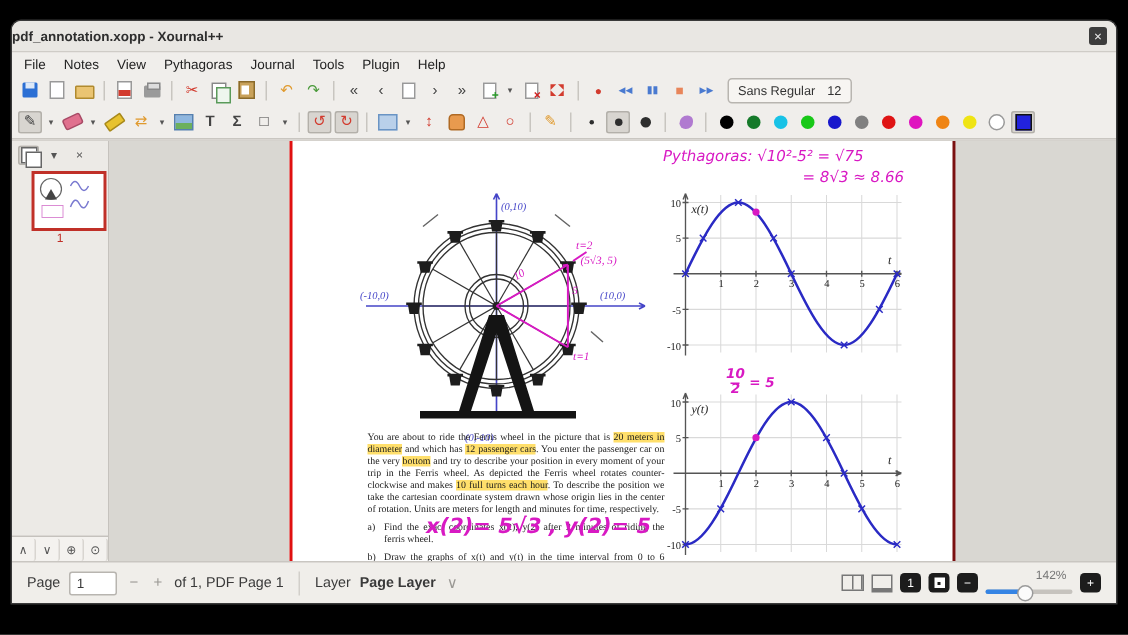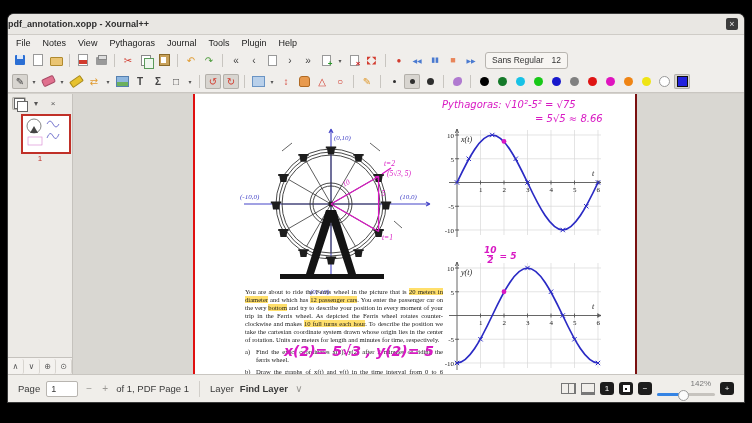--- a/index.html
+++ b/index.html
@@ -308,21 +308,21 @@
         <span class="sb-btn">∨</span>
         <span class="sb-btn">⊕</span>
         <span class="sb-btn">⊙</span>
       </div>
     </div>
 
     <div class="canvas">
       <div class="pdfpage">
 
         <div class="hw hw-py1">Pythagoras: √10²-5² = √75</div>
-        <div class="hw hw-py2">= 5√5 ≈ 8.66</div>
+        <div class="hw hw-py2">= 8√3 ≈ 8.66</div>
 
         <svg style="position:absolute;left:43px;top:32px" width="204" height="172" viewBox="-16 0 204 172">
           <defs>
             <g id="gnd">
                 <path d="M-5.2,-2.4 h10.4 v1.8 h-1.2 l-1,6 h-6 l-1,-6 h-1.2 z" fill="#1d1d1d"></path>
               </g>
             <g id="xm">
                 <path d="M-2.2,-2.2 L2.2,2.2 M-2.2,2.2 L2.2,-2.2" stroke="#2a2ac4" stroke-width="1" fill="none"></path>
               </g>
           </defs>
@@ -490,21 +490,21 @@
   </div>
 
   <div class="statusbar">
     <span>Page</span>
     <span class="spin">1</span>
     <span class="mini">−</span>
     <span class="mini">+</span>
     <span>of 1, PDF Page 1</span>
     <span class="sb-sep"></span>
     <span>Layer</span>
-    <span style="font-weight:bold">Find Layer</span>
+    <span style="font-weight:bold">Page Layer</span>
     <span class="mini">∨</span>
     <div class="statusright">
       <span class="i-book">
           <span></span>
           <span></span>
         </span>
       <span class="i-pres"></span>
       <span class="darkbtn">1</span>
       <span class="darkbtn">
           <span class="i-fit"></span>

